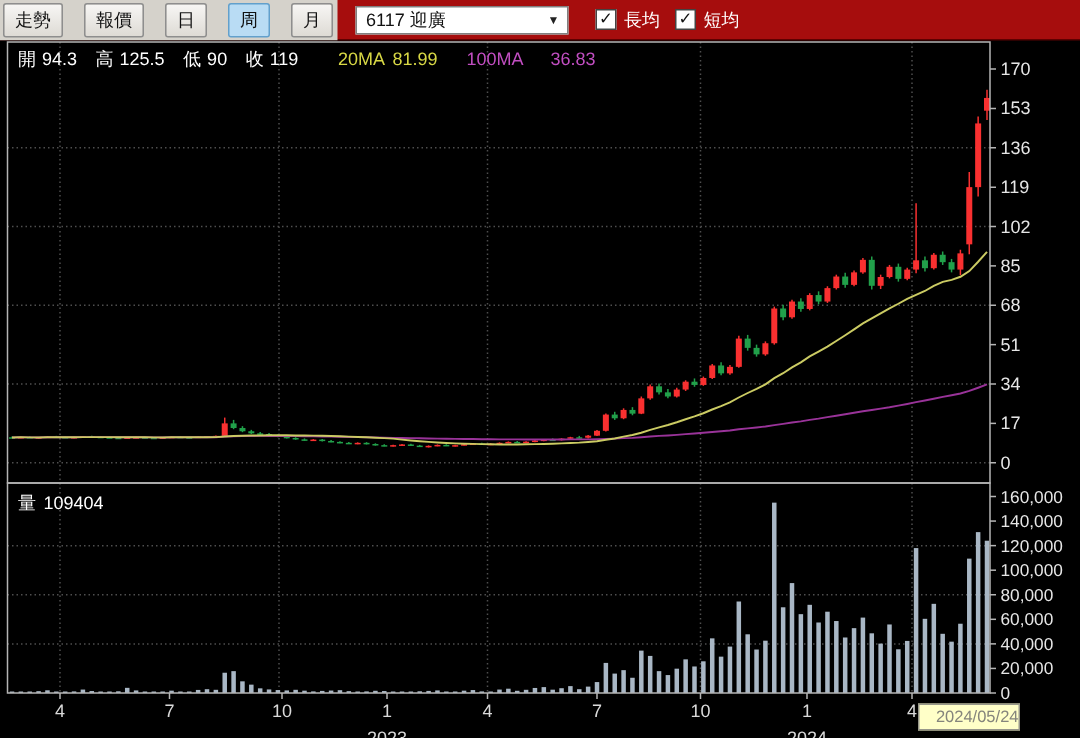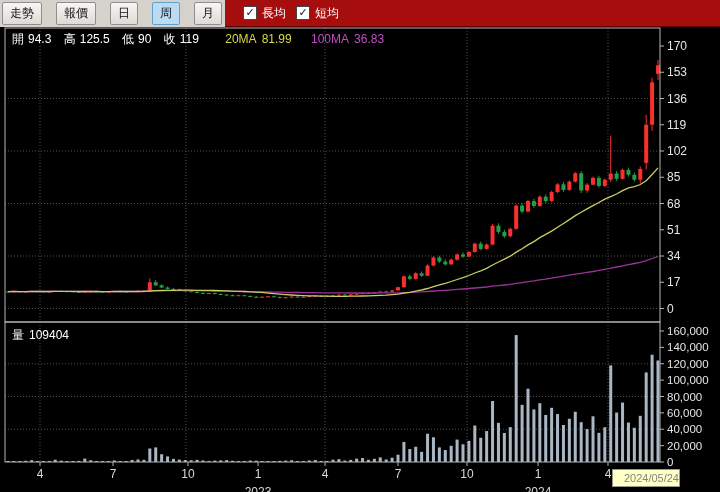--- a/index.html
+++ b/index.html
@@ -24,38 +24,42 @@
   
   #chart{position:absolute;left:0;top:27px;width:720px;height:465px;background:#000;}
   #cv{position:absolute;left:0;top:0;}
   .overlay{position:absolute;font-size:12px;white-space:nowrap;pointer-events:none;}
   #infoline{left:12px;top:4px;color:#fff;}
   #infoline .pair{margin-right:9px;}
   #infoline .v{margin-left:4px;}
   #infoline .ma20{color:#d8d845;margin-left:14px;}
   #infoline .ma20 .v{margin-left:5px;}
   #infoline .ma100{color:#c14ec1;margin-left:16px;}
-  #infoline .ma100 .v{margin-left:5px;}
+  #infoline .ma100 .v{margin-left:18px;}
   #volline{left:12px;top:300px;color:#fff;}
   #volline .v{margin-left:5px;}
   #tooltip{left:612px;top:442px;width:66px;height:16px;background:#ffffc8;border:1px solid #97978a;
            color:#85857c;font-size:11px;display:flex;align-items:center;justify-content:flex-end;}
 </style>
 </head>
 <body>
 
 <div id="app">
 
   <div id="toolbar">
     <div id="btnstrip">
       <div class="tbtn">走勢</div>
       <div class="tbtn">報價</div>
       <div class="tbtn">日</div>
       <div class="tbtn active">周</div>
       <div class="tbtn">月</div>
+    </div>
+    <div id="combo">
+      <span>6117 迎廣</span>
+      <span class="arrow">▼</span>
     </div>
     <div class="cbwrap">
       <span class="cbbox" id="cb0">✓</span>
       <span class="cblabel">長均</span>
     </div>
     <div class="cbwrap">
       <span class="cbbox" id="cb1">✓</span>
       <span class="cblabel">短均</span>
     </div>
   </div>

